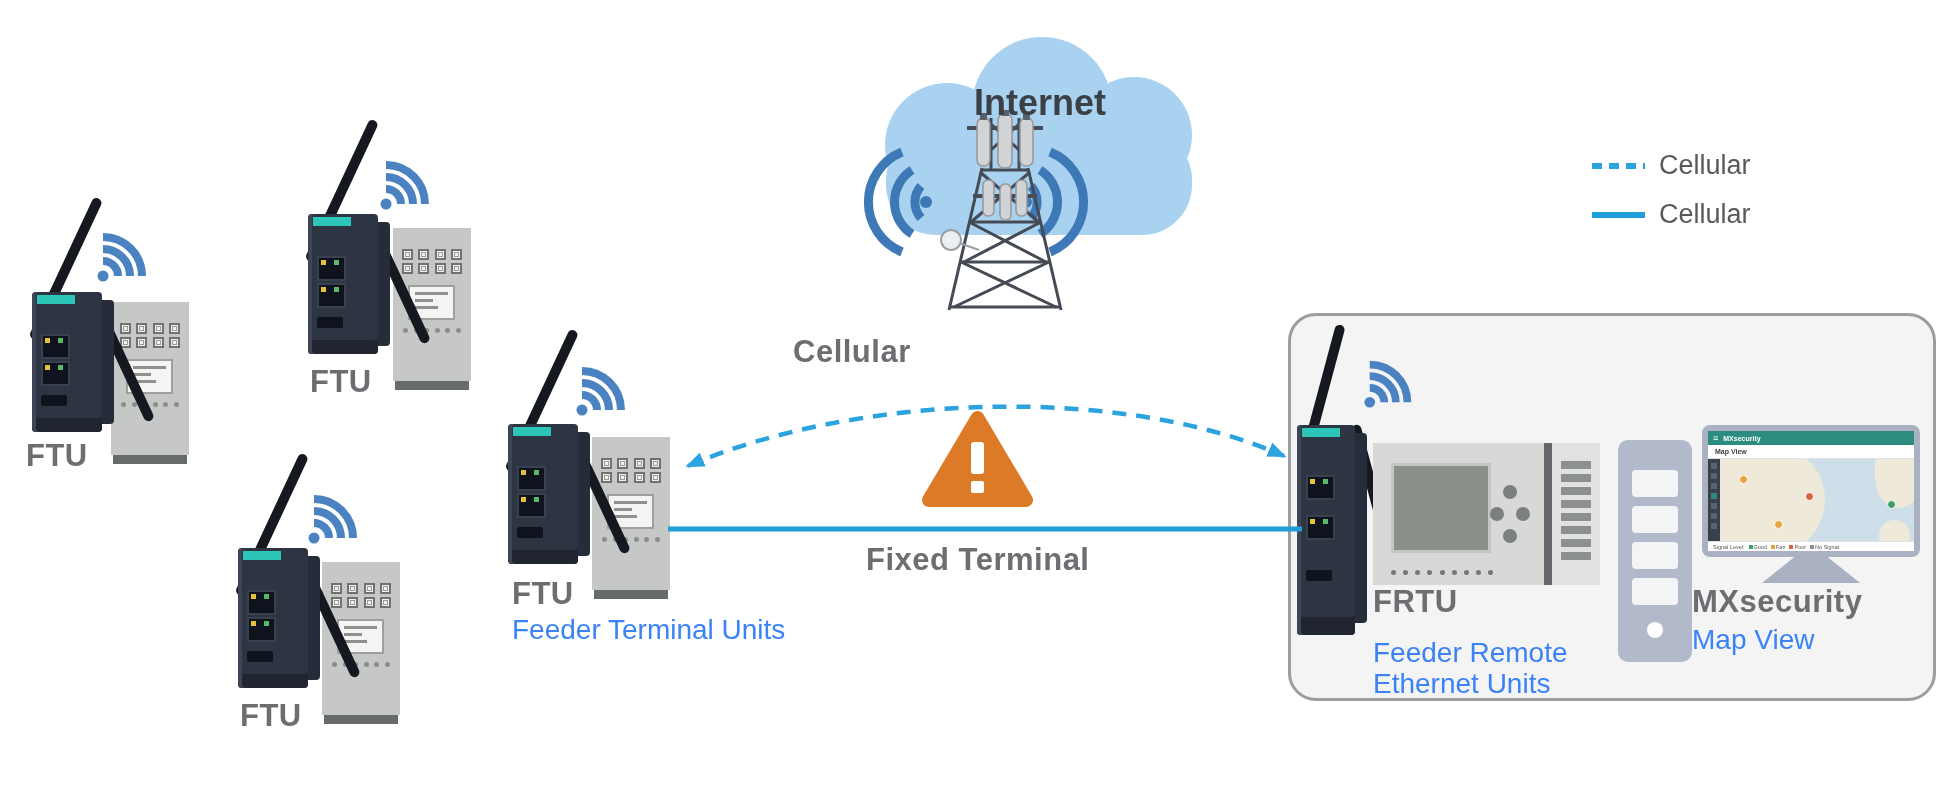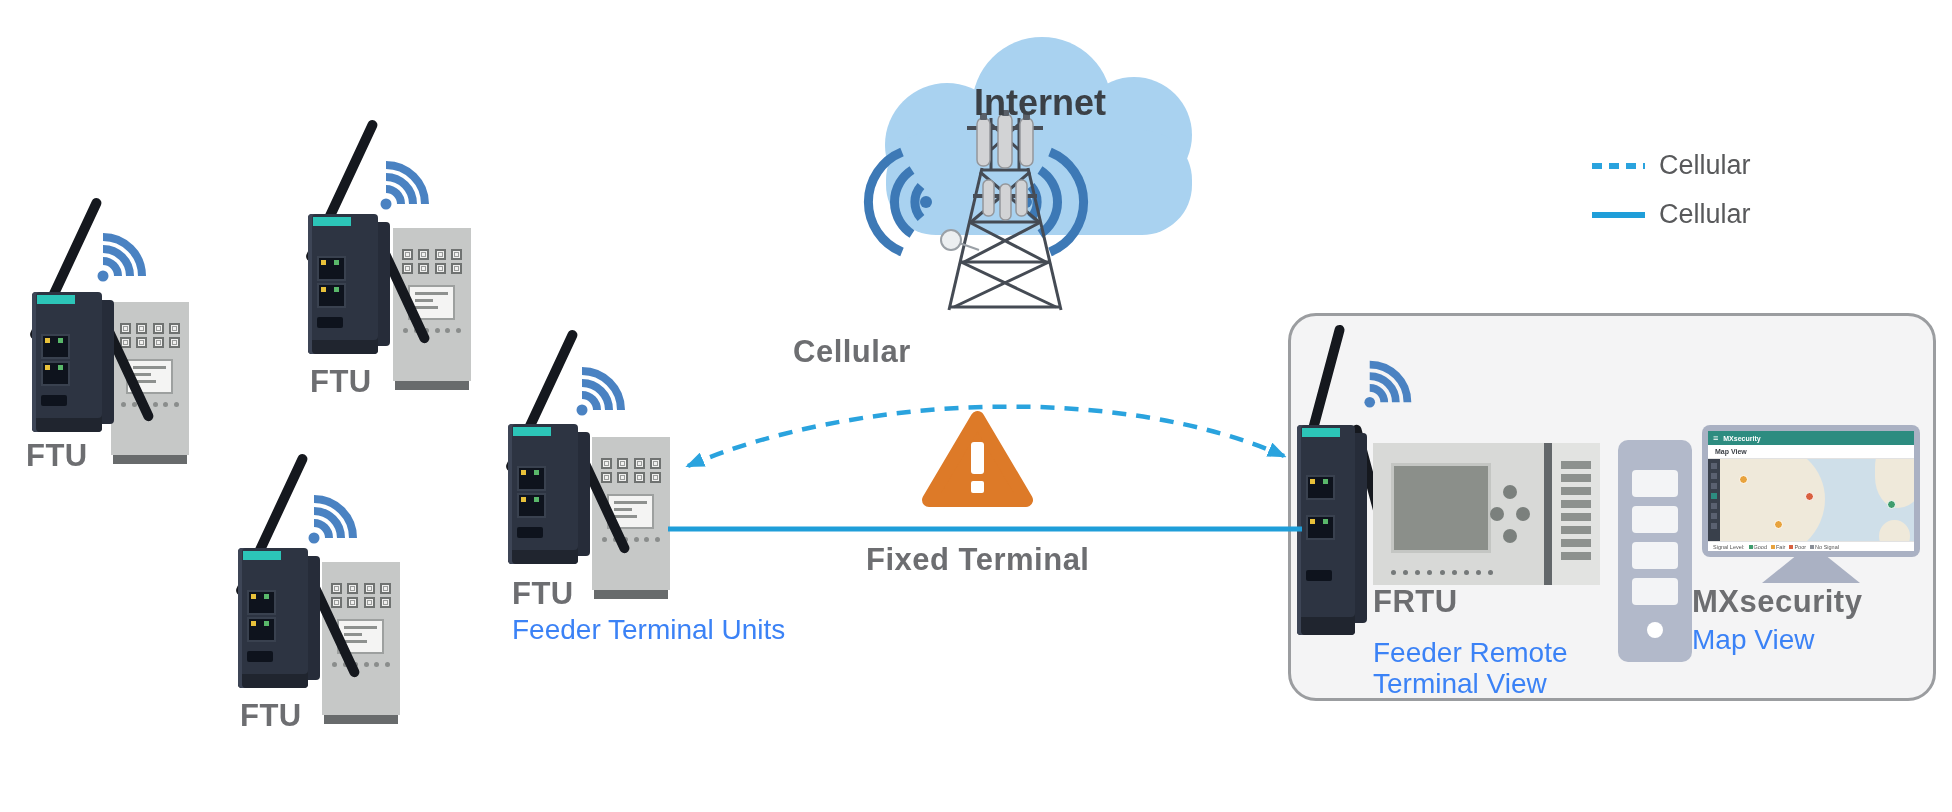--- a/index.html
+++ b/index.html
@@ -432,21 +432,21 @@
         <i></i>
         <i></i>
         <i></i>
         <i></i>
         <i></i>
     </div>
   </div>
   <div class="lbl" style="left:1373px;top:584px;">FRTU</div>
   <div class="sub" style="left:1373px;top:637px;line-height:31px;">
     <span>Feeder Remote</span><br>
-    <span>Terminal View</span>
+    <span>Ethernet Units</span>
   </div>
 
   <div class="server">
     <div class="slot" style="top:30px;"></div>
     <div class="slot" style="top:66px;"></div>
     <div class="slot" style="top:102px;"></div>
     <div class="slot" style="top:138px;"></div>
     <div class="led"></div>
   </div>
 

